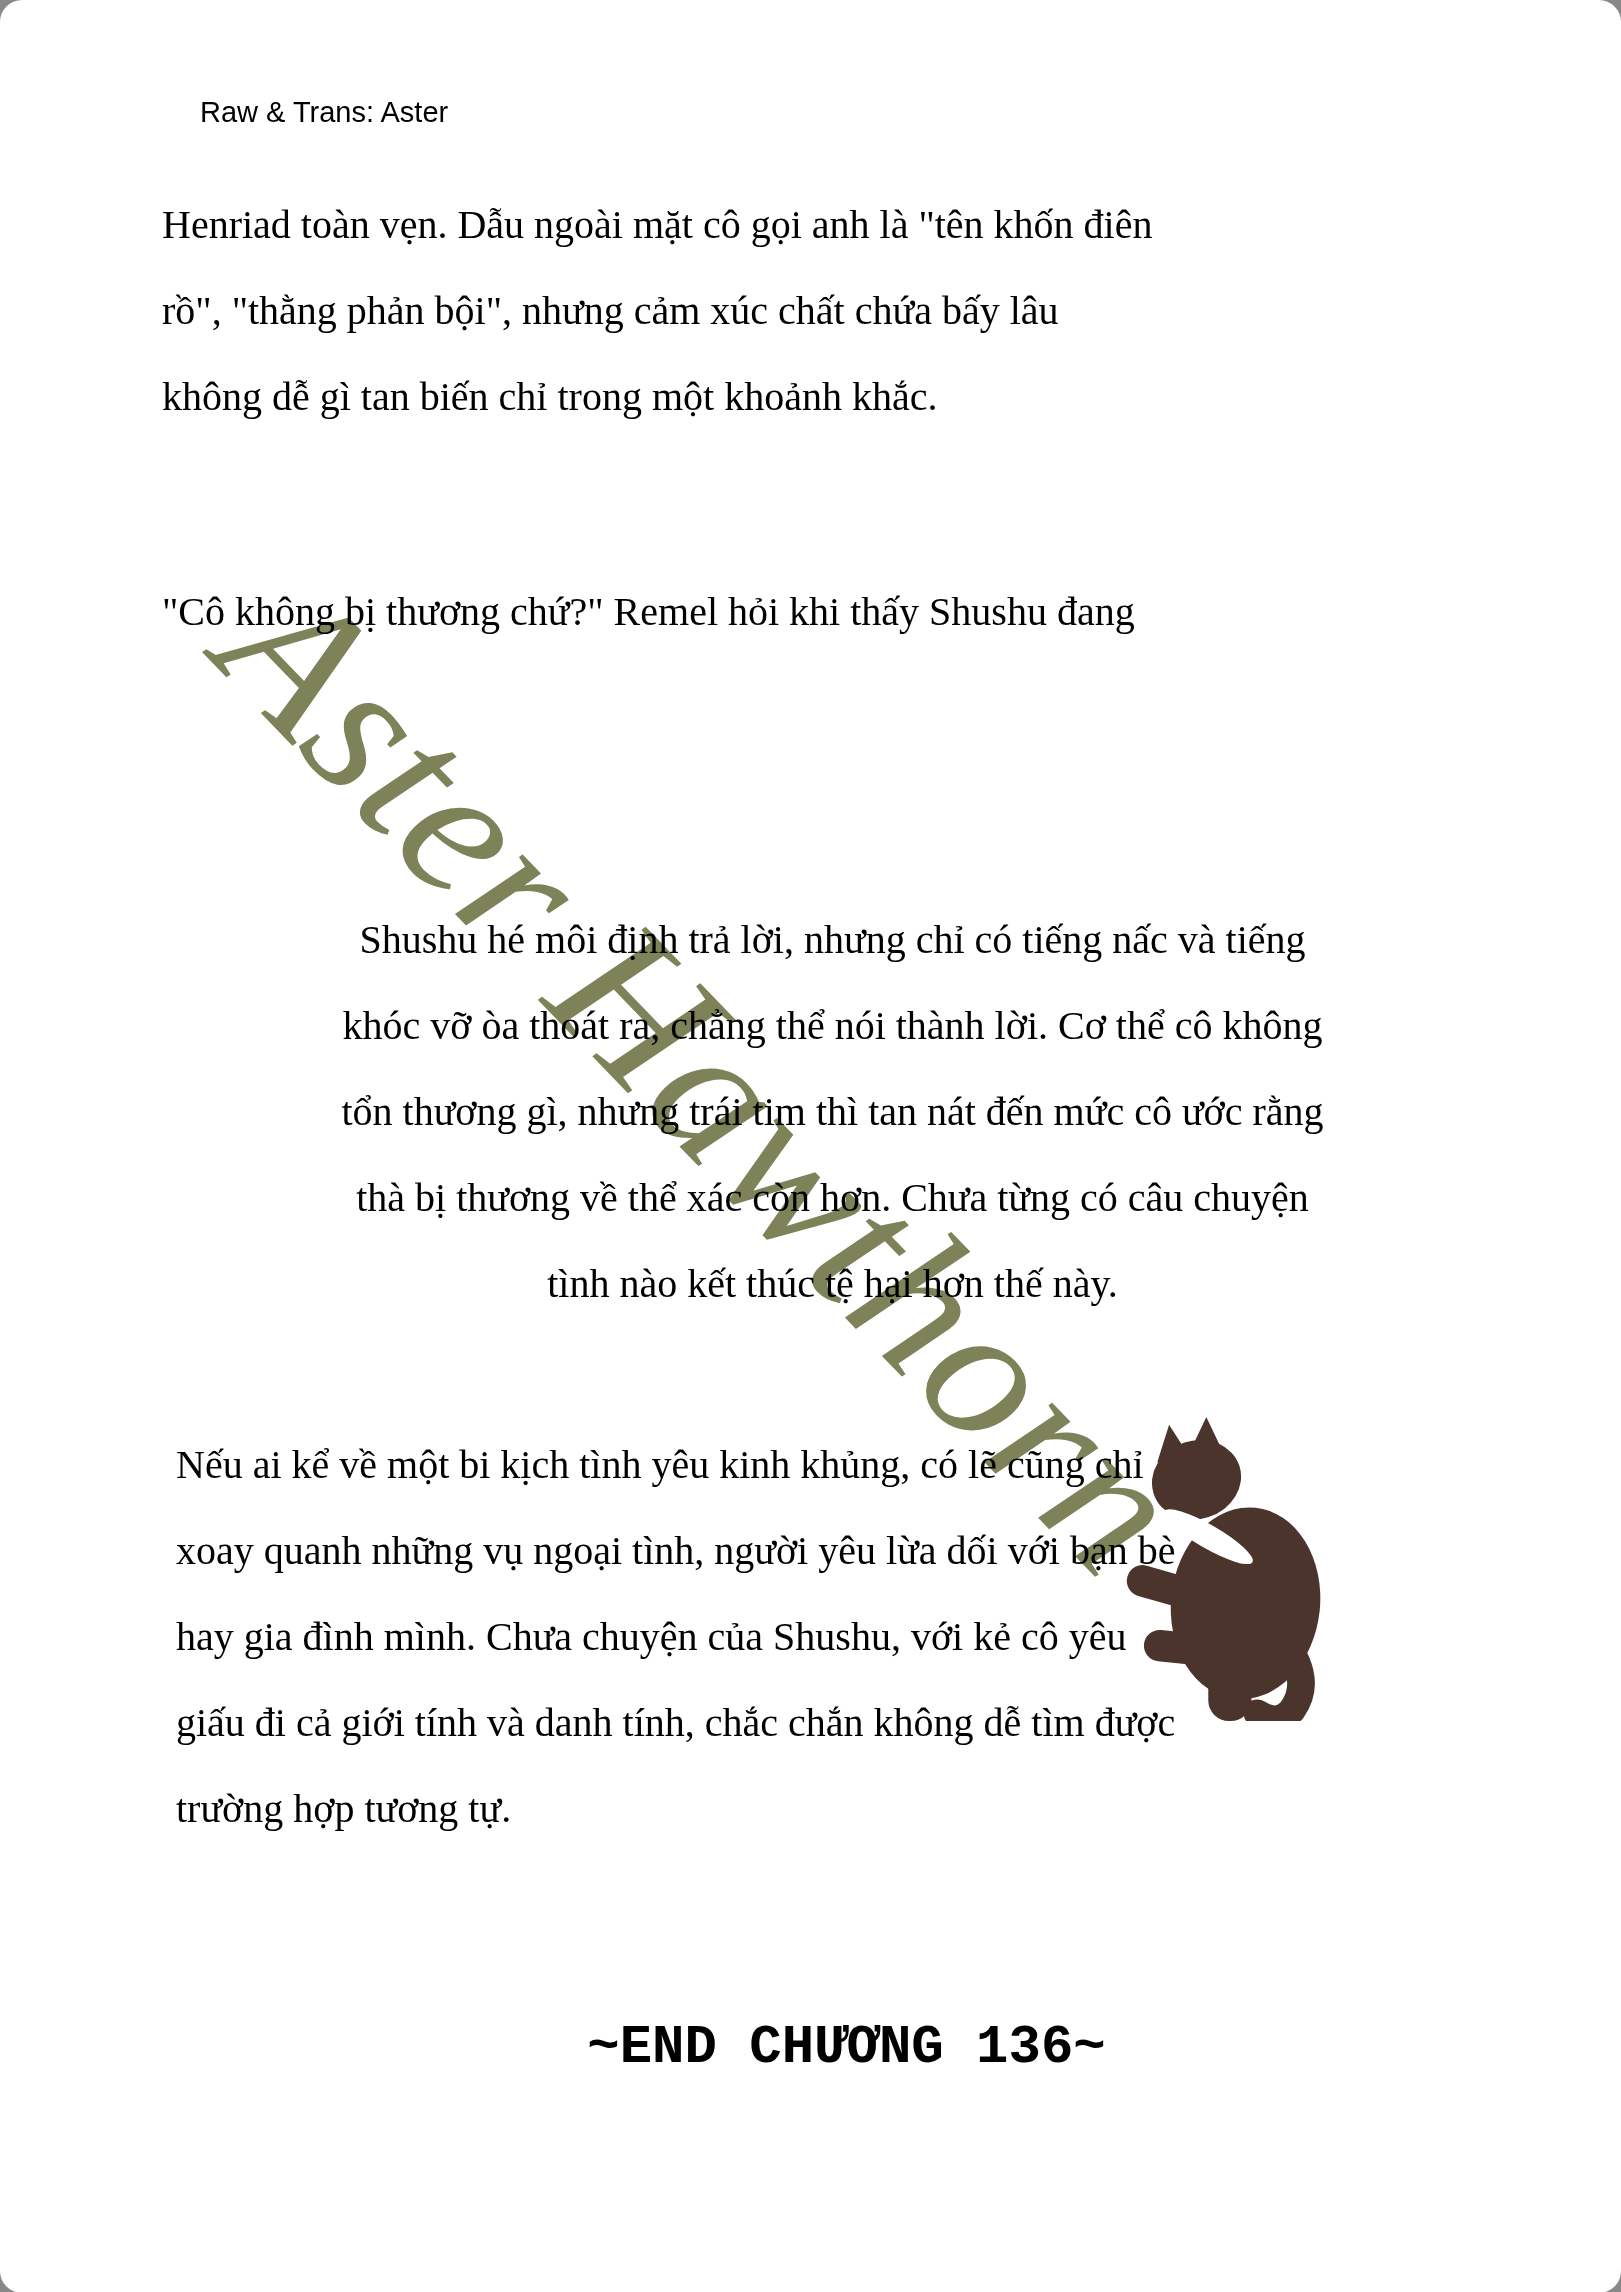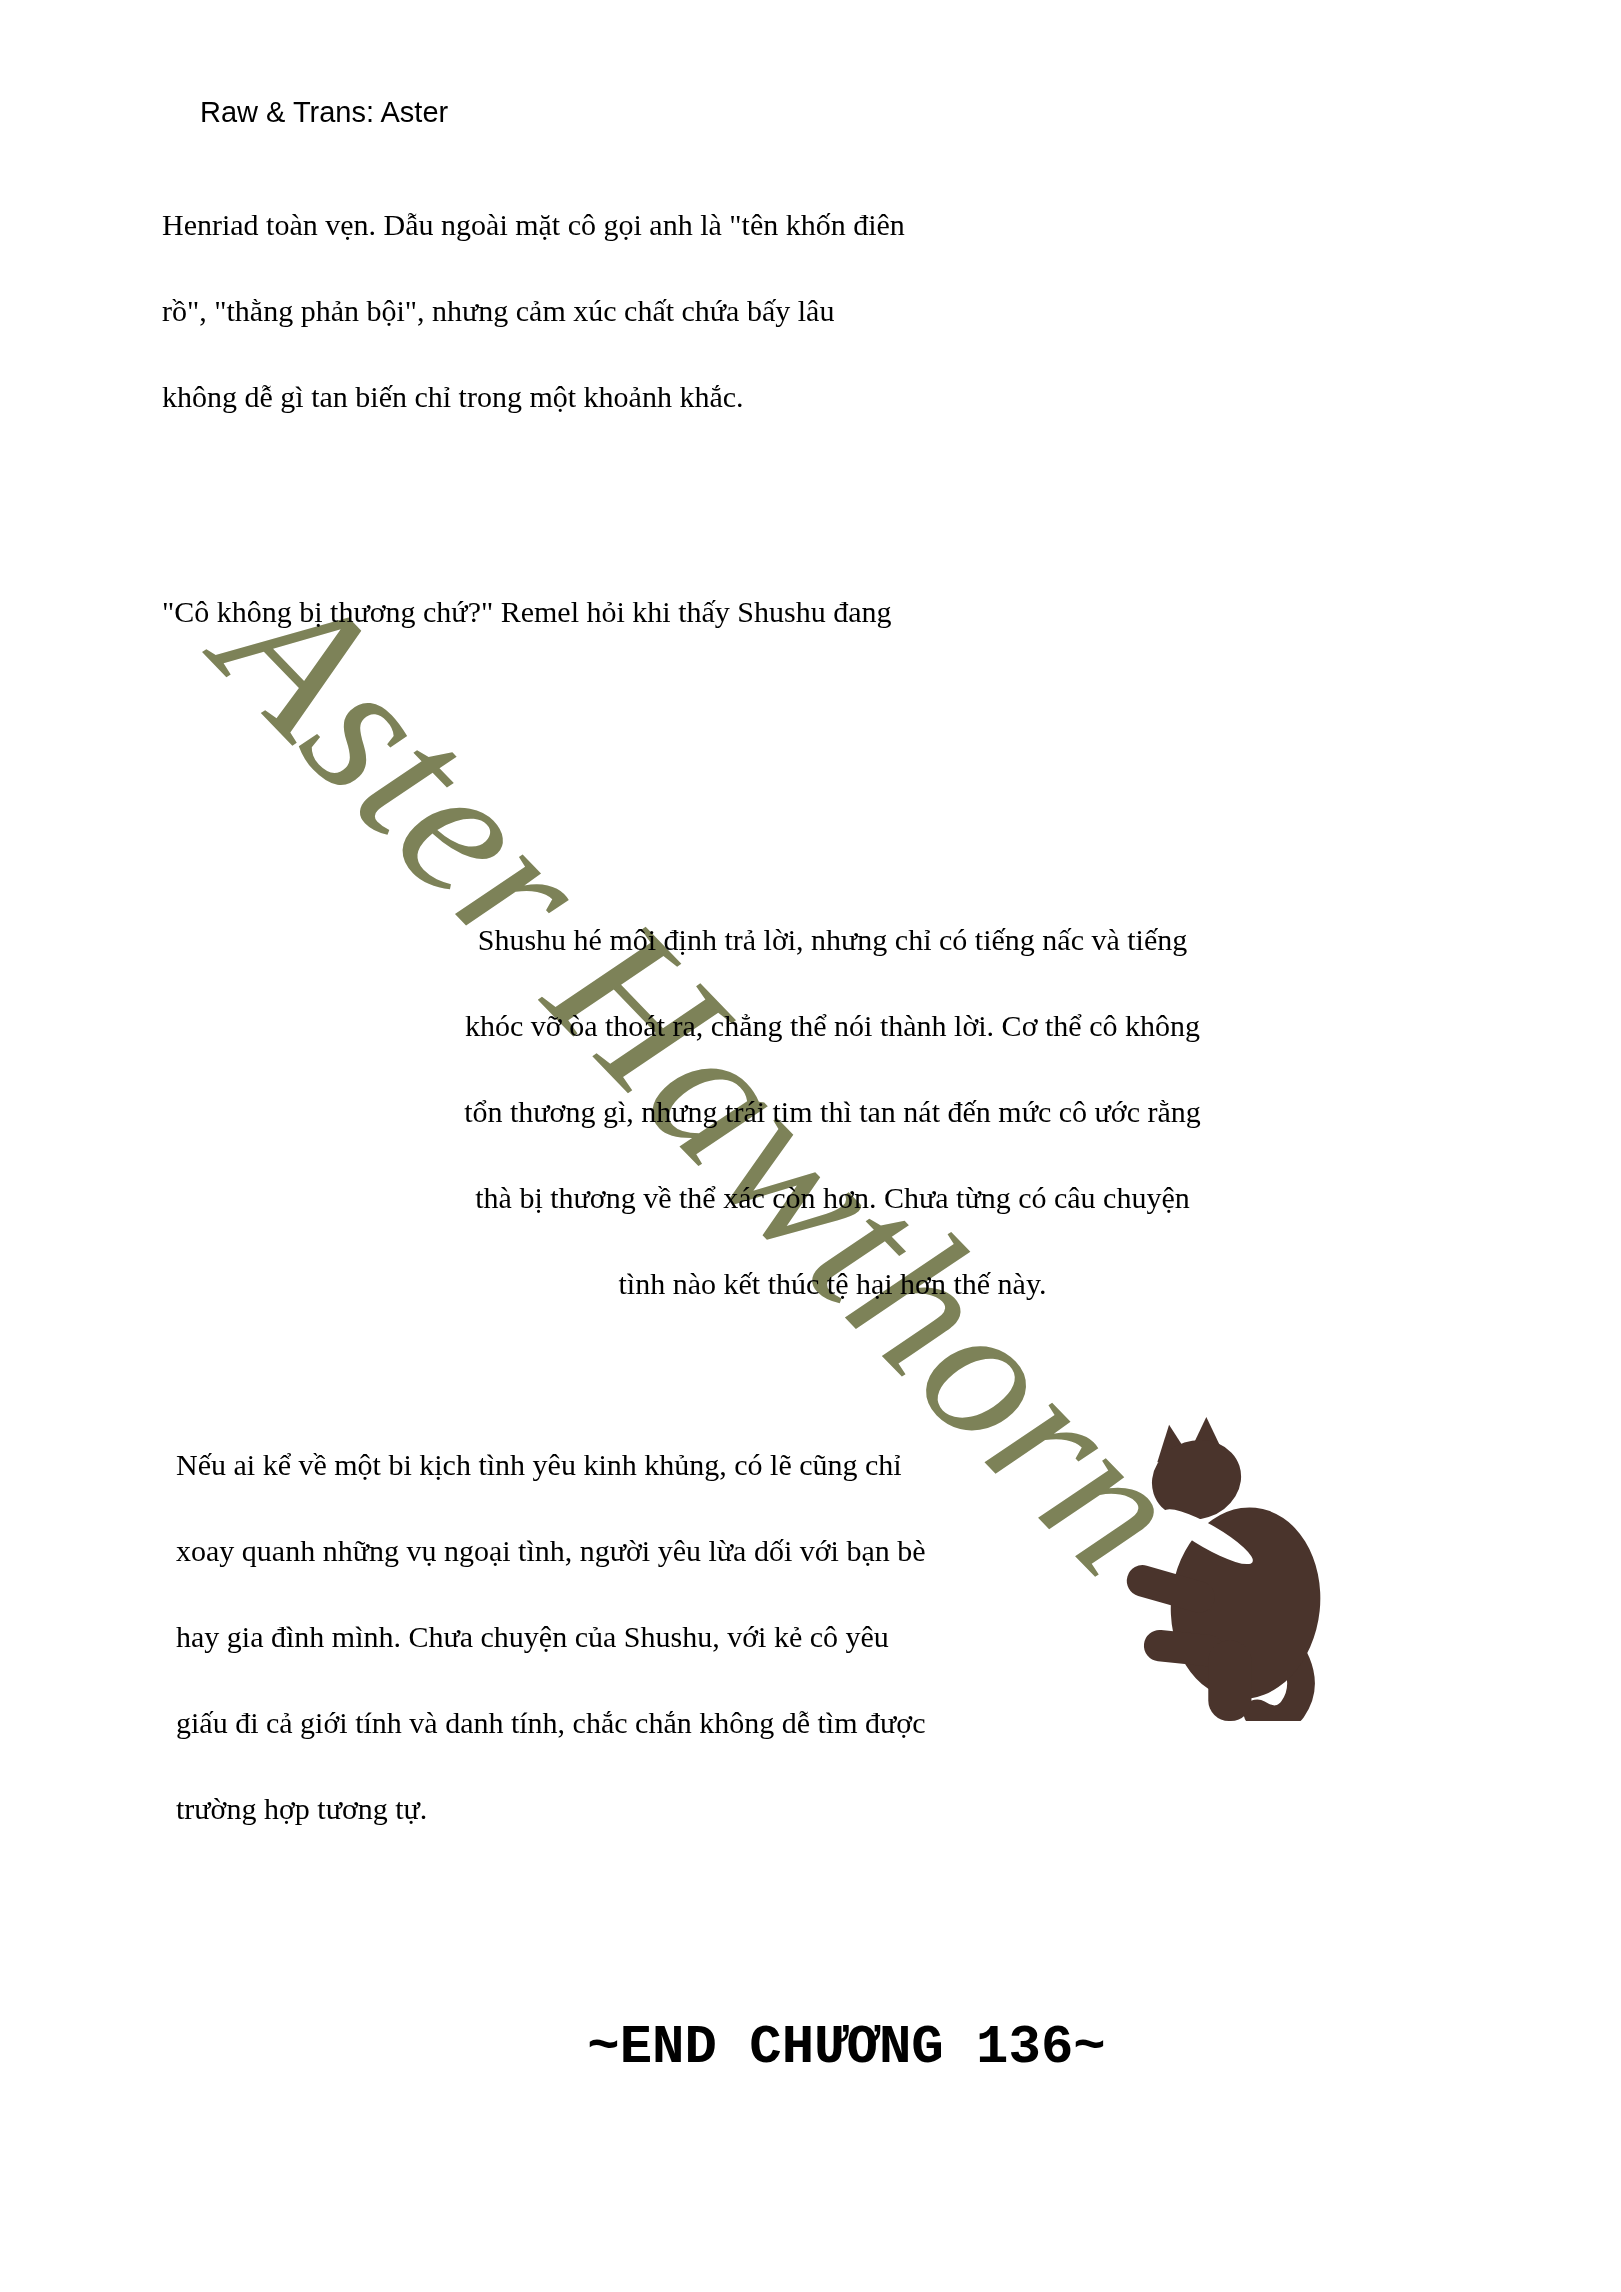--- a/index.html
+++ b/index.html
@@ -11,20 +11,21 @@
   html,body{margin:0;padding:0;background:#888;}
   .page{
     position:relative;
     width:1621px;
     height:2293px;
     margin:0 auto;
     background:var(--bg);
     overflow:hidden;
     font-family:"Liberation Serif", serif;
     color:var(--text);
+    border-radius:22px;
   }
   .credit-header{
     position:absolute;
     left:200px;
     top:96px;
     font-family:"Liberation Sans", sans-serif;
     font-size:29px;
     line-height:33px;
     z-index:3;
     white-space:nowrap;
@@ -51,21 +52,21 @@
     height:304px;
     z-index:2;
   }
   .body-text{position:absolute;left:0;top:0;width:100%;height:100%;z-index:3;}
   .para{
     position:absolute;
     left:162px;
     right:118px;
   }
   .para .line{
-    font-size:30px;
+    font-size:40px;
     line-height:86px;
     white-space:nowrap;
   }
   #para-0{top:182px;}
   #para-1{top:569px;}
   #para-2{top:897px;text-align:center;}
   #para-3{top:1422px;margin-left:14px;}
   .chapter-end-title{
     position:absolute;
     left:0;

